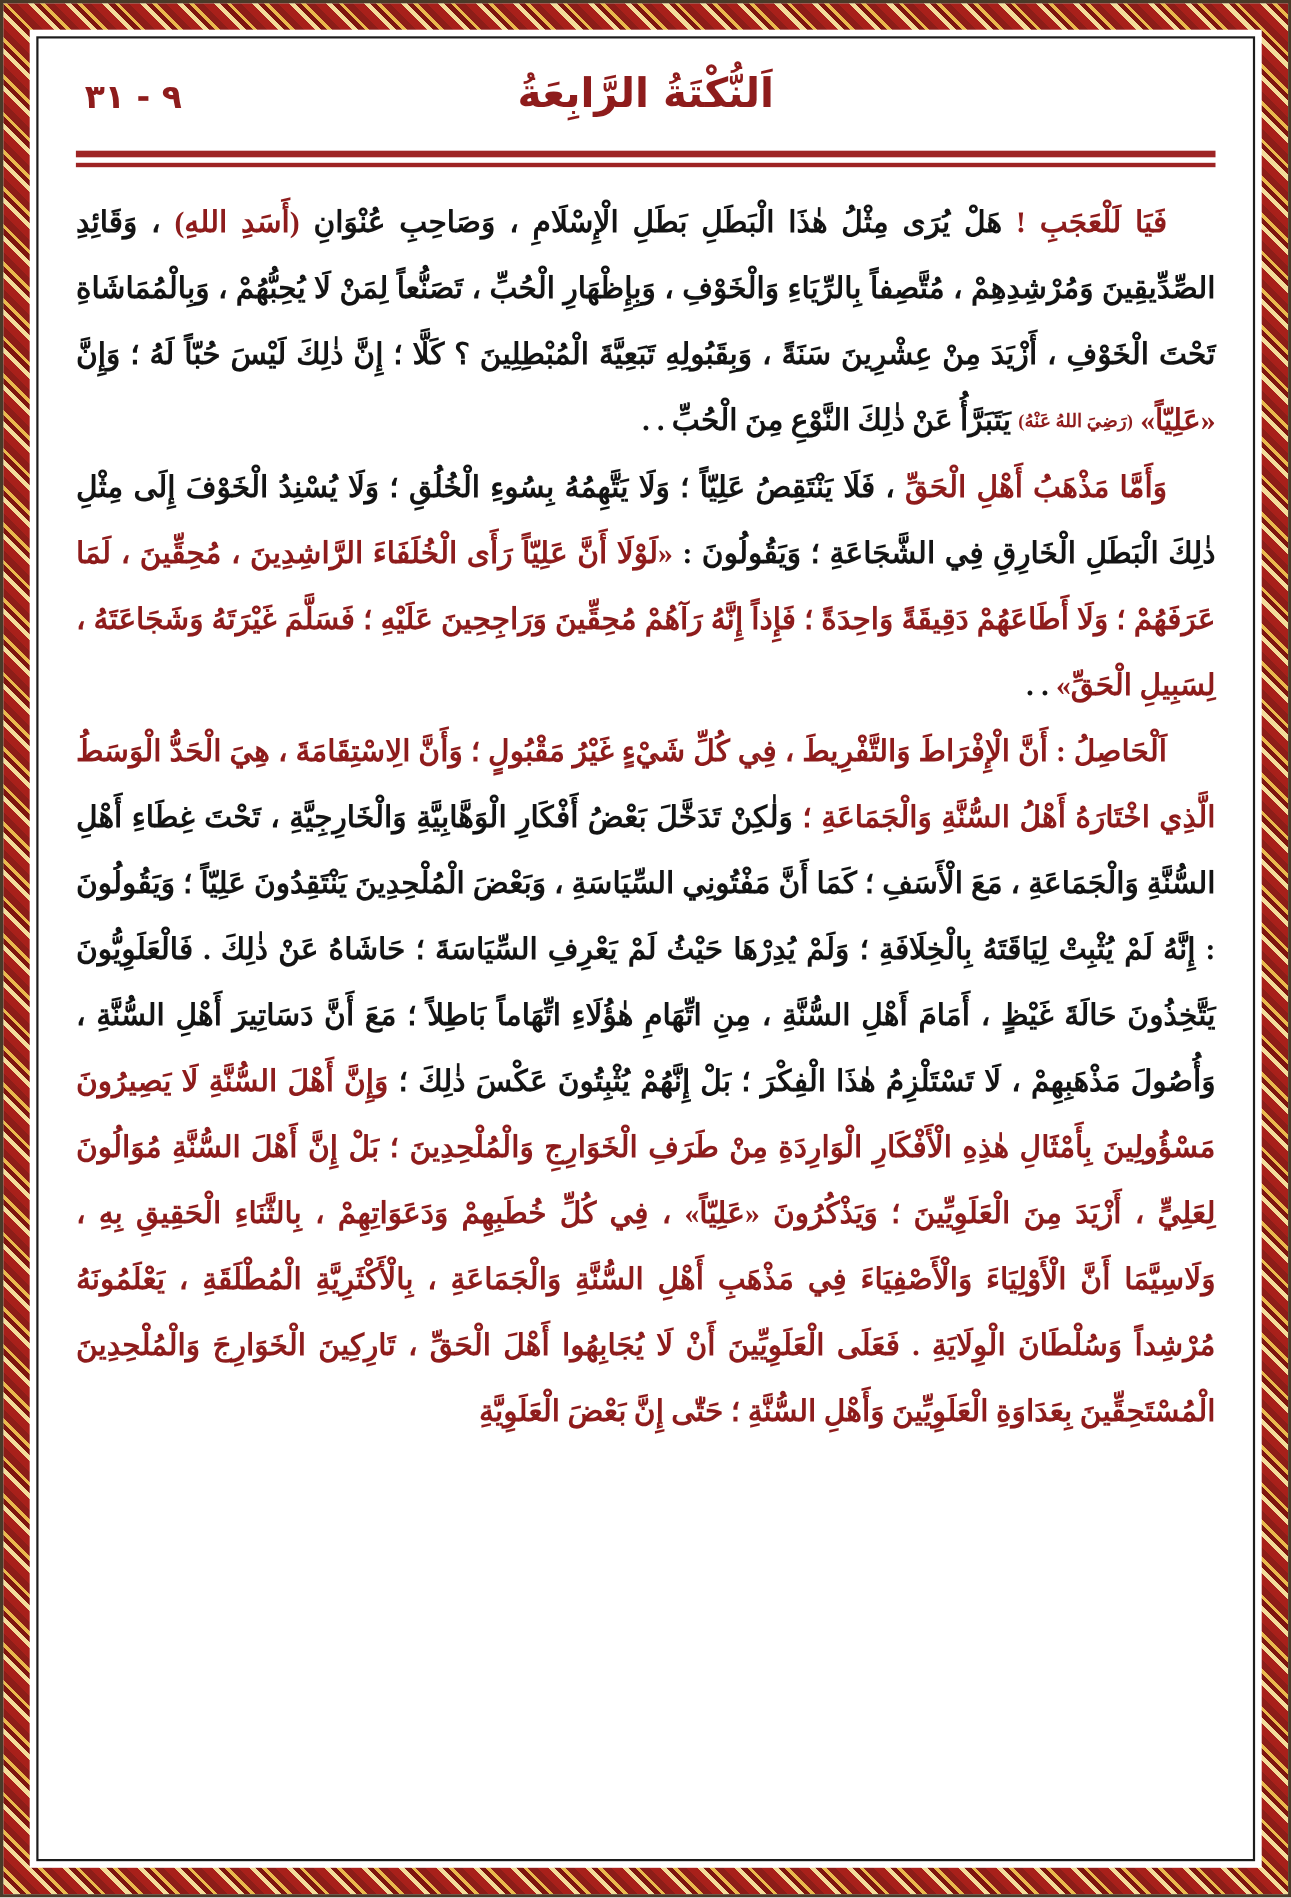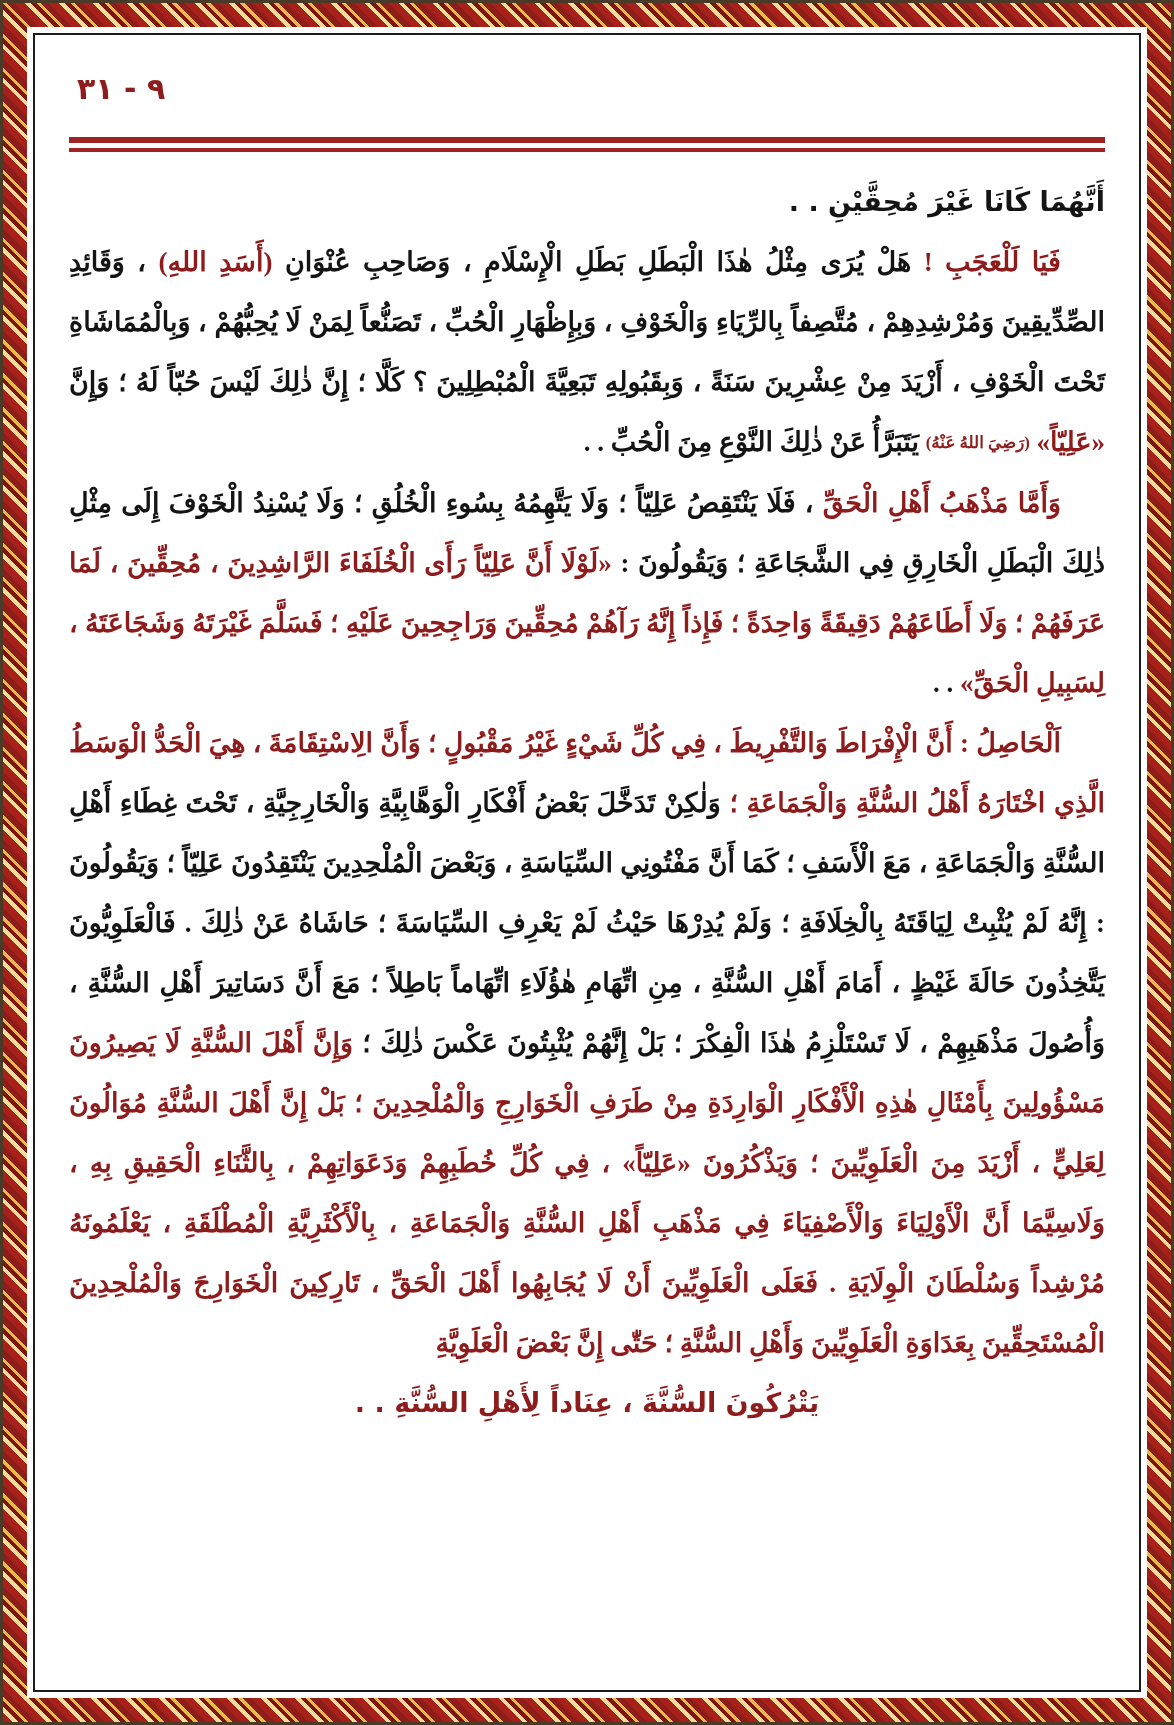--- a/index.html
+++ b/index.html
@@ -63,26 +63,25 @@
   .run-small { font-size:0.62em; vertical-align:0.18em; letter-spacing:-1px; }
 </style>
 </head>
 <body>
 
 <div class="page-frame">
   <div class="content">
 
     <div class="header">
       <div class="page-number">٩ - ٣١</div>
+      <div class="page-title">اَلنُّكْتَةُ الرَّابِعَةُ</div>
     </div>
 
     <div class="double-rule"></div>
 
     <div class="body-text">
-        <div class="para"><span class="run run-black">أَنَّهُمَا كَانَا غَيْرَ مُحِقَّيْنِ . .</span></div>
         <div class="para indent"><span class="run run-red">فَيَا لَلْعَجَبِ ! </span><span class="run run-black">هَلْ يُرَى مِثْلُ هٰذَا الْبَطَلِ بَطَلِ الْإِسْلَامِ ، وَصَاحِبِ عُنْوَانِ </span><span class="run run-red">(أَسَدِ اللهِ)</span><span class="run run-black"> ، وَقَائِدِ الصِّدِّيقِينَ وَمُرْشِدِهِمْ ، مُتَّصِفاً بِالرِّيَاءِ وَالْخَوْفِ ، وَبِإِظْهَارِ الْحُبِّ ، تَصَنُّعاً لِمَنْ لَا يُحِبُّهُمْ ، وَبِالْمُمَاشَاةِ تَحْتَ الْخَوْفِ ، أَزْيَدَ مِنْ عِشْرِينَ سَنَةً ، وَبِقَبُولِهِ تَبَعِيَّةَ الْمُبْطِلِينَ ؟ كَلَّا ؛ إِنَّ ذٰلِكَ لَيْسَ حُبّاً لَهُ ؛ وَإِنَّ </span><span class="run run-red">«عَلِيّاً» </span><span class="run run-red run-small">(رَضِيَ اللهُ عَنْهُ)</span><span class="run run-black"> يَتَبَرَّأُ عَنْ ذٰلِكَ النَّوْعِ مِنَ الْحُبِّ . .</span></div>
         <div class="para indent"><span class="run run-red">وَأَمَّا مَذْهَبُ أَهْلِ الْحَقِّ </span><span class="run run-black">، فَلَا يَنْتَقِصُ عَلِيّاً ؛ وَلَا يَتَّهِمُهُ بِسُوءِ الْخُلُقِ ؛ وَلَا يُسْنِدُ الْخَوْفَ إِلَى مِثْلِ ذٰلِكَ الْبَطَلِ الْخَارِقِ فِي الشَّجَاعَةِ ؛ وَيَقُولُونَ : </span><span class="run run-red">«لَوْلَا أَنَّ عَلِيّاً رَأَى الْخُلَفَاءَ الرَّاشِدِينَ ، مُحِقِّينَ ، لَمَا عَرَفَهُمْ ؛ وَلَا أَطَاعَهُمْ دَقِيقَةً وَاحِدَةً ؛ فَإِذاً إِنَّهُ رَآهُمْ مُحِقِّينَ وَرَاجِحِينَ عَلَيْهِ ؛ فَسَلَّمَ غَيْرَتَهُ وَشَجَاعَتَهُ ، لِسَبِيلِ الْحَقِّ»</span><span class="run run-black"> . .</span></div>
         <div class="para indent"><span class="run run-red">اَلْحَاصِلُ : أَنَّ الْإِفْرَاطَ وَالتَّفْرِيطَ ، فِي كُلِّ شَيْءٍ غَيْرُ مَقْبُولٍ ؛ وَأَنَّ الِاسْتِقَامَةَ ، هِيَ الْحَدُّ الْوَسَطُ الَّذِي اخْتَارَهُ أَهْلُ السُّنَّةِ وَالْجَمَاعَةِ ؛ </span><span class="run run-black">وَلٰكِنْ تَدَخَّلَ بَعْضُ أَفْكَارِ الْوَهَّابِيَّةِ وَالْخَارِجِيَّةِ ، تَحْتَ غِطَاءِ أَهْلِ السُّنَّةِ وَالْجَمَاعَةِ ، مَعَ الْأَسَفِ ؛ كَمَا أَنَّ مَفْتُونِي السِّيَاسَةِ ، وَبَعْضَ الْمُلْحِدِينَ يَنْتَقِدُونَ عَلِيّاً ؛ وَيَقُولُونَ : إِنَّهُ لَمْ يُثْبِتْ لِيَاقَتَهُ بِالْخِلَافَةِ ؛ وَلَمْ يُدِرْهَا حَيْثُ لَمْ يَعْرِفِ السِّيَاسَةَ ؛ حَاشَاهُ عَنْ ذٰلِكَ . فَالْعَلَوِيُّونَ يَتَّخِذُونَ حَالَةَ غَيْظٍ ، أَمَامَ أَهْلِ السُّنَّةِ ، مِنِ اتِّهَامِ هٰؤُلَاءِ اتِّهَاماً بَاطِلاً ؛ مَعَ أَنَّ دَسَاتِيرَ أَهْلِ السُّنَّةِ ، وَأُصُولَ مَذْهَبِهِمْ ، لَا تَسْتَلْزِمُ هٰذَا الْفِكْرَ ؛ بَلْ إِنَّهُمْ يُثْبِتُونَ عَكْسَ ذٰلِكَ ؛ </span><span class="run run-red">وَإِنَّ أَهْلَ السُّنَّةِ لَا يَصِيرُونَ مَسْؤُولِينَ بِأَمْثَالِ هٰذِهِ الْأَفْكَارِ الْوَارِدَةِ مِنْ طَرَفِ الْخَوَارِجِ وَالْمُلْحِدِينَ ؛ بَلْ إِنَّ أَهْلَ السُّنَّةِ مُوَالُونَ لِعَلِيٍّ ، أَزْيَدَ مِنَ الْعَلَوِيِّينَ ؛ وَيَذْكُرُونَ «عَلِيّاً» ، فِي كُلِّ خُطَبِهِمْ وَدَعَوَاتِهِمْ ، بِالثَّنَاءِ الْحَقِيقِ بِهِ ، وَلَاسِيَّمَا أَنَّ الْأَوْلِيَاءَ وَالْأَصْفِيَاءَ فِي مَذْهَبِ أَهْلِ السُّنَّةِ وَالْجَمَاعَةِ ، بِالْأَكْثَرِيَّةِ الْمُطْلَقَةِ ، يَعْلَمُونَهُ مُرْشِداً وَسُلْطَانَ الْوِلَايَةِ . فَعَلَى الْعَلَوِيِّينَ أَنْ لَا يُجَابِهُوا أَهْلَ الْحَقِّ ، تَارِكِينَ الْخَوَارِجَ وَالْمُلْحِدِينَ الْمُسْتَحِقِّينَ بِعَدَاوَةِ الْعَلَوِيِّينَ وَأَهْلِ السُّنَّةِ ؛ حَتّٰى إِنَّ بَعْضَ الْعَلَوِيَّةِ</span></div>
-        <div class="para center"><span class="run run-red">يَتْرُكُونَ السُّنَّةَ ، عِنَاداً لِأَهْلِ السُّنَّةِ . .</span></div>
       </div>
 
   </div>
 </div>
 
 </body></html>

